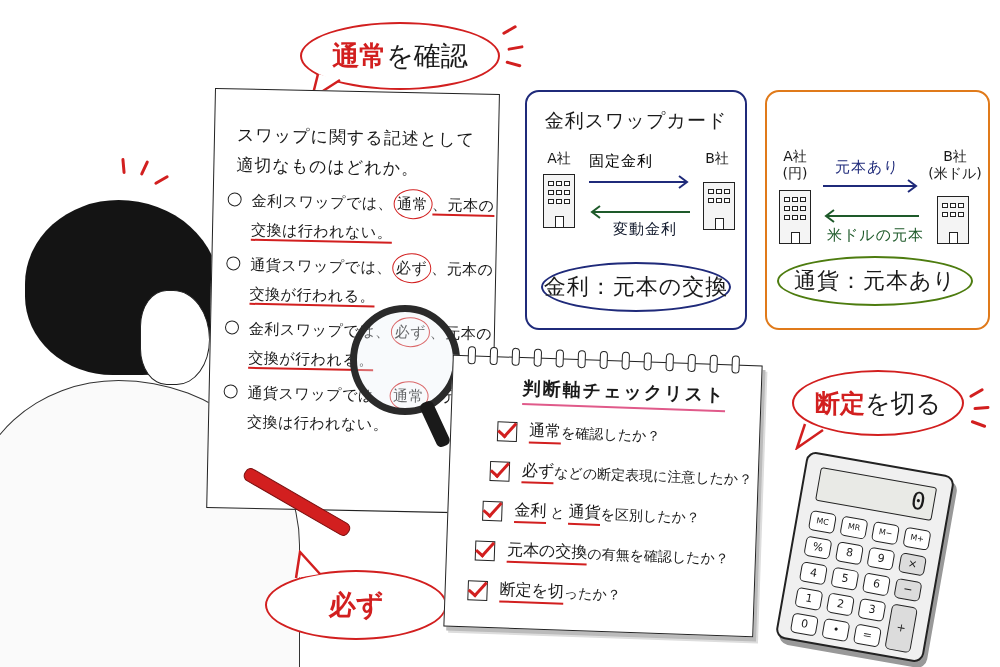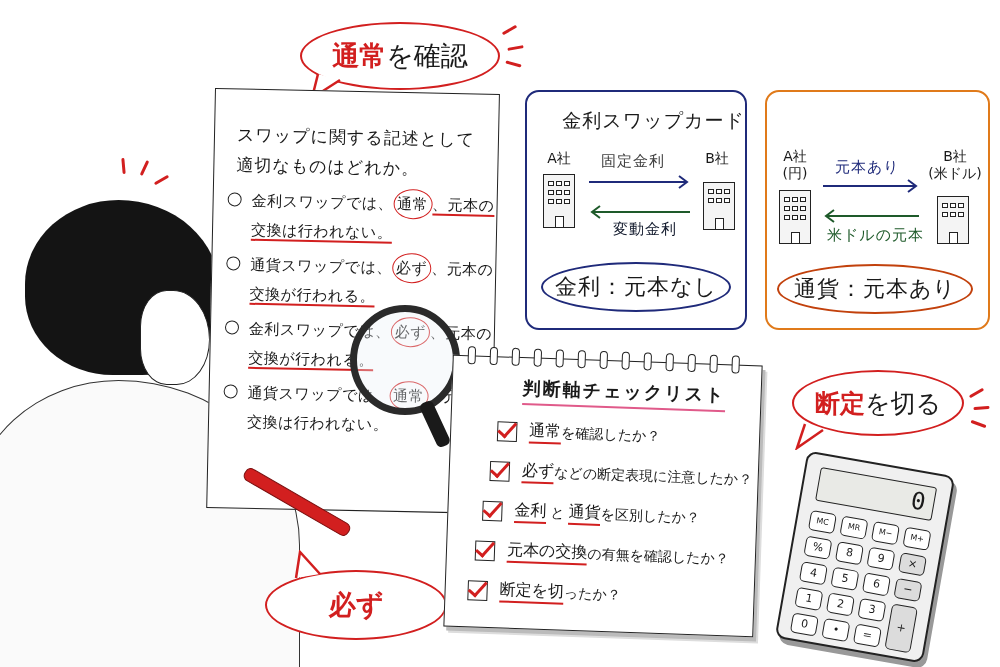--- a/index.html
+++ b/index.html
@@ -16,21 +16,21 @@
   
   .paper { position: absolute; left: 215px; top: 88px; width: 285px; height: 420px; border: 1.6px solid #222; background: #fff; transform: rotate(1.2deg); transform-origin: top left; }
   .q-title { position: absolute; left: 22px; top: 30px; font-size: 17px; line-height: 30px; letter-spacing: 1px; }
   .opt { position: absolute; left: 14px; font-size: 15px; line-height: 28px; letter-spacing: 0.5px; }
   .opt .mark { display: inline-block; width: 14px; height: 14px; border: 1.6px solid #222; border-radius: 50%; margin-right: 10px; vertical-align: -1px; }
   .circ { display: inline-block; border: 1.8px solid #d21f1f; border-radius: 50%; padding: 0 3px; }
   .ul { border-bottom: 2px solid #d21f1f; }
 
   
   .card { position: absolute; border-radius: 14px; background: #fff; }
-  .card-title { position: absolute; left: 0; right: 0; text-align: right; font-size: 19px; letter-spacing: 1px; }
+  .card-title { position: absolute; left: 0; right: 0; text-align: center; font-size: 19px; letter-spacing: 1px; }
   .co-label { position: absolute; font-size: 14px; text-align: center; line-height: 17px; }
   .arrow-label { position: absolute; font-size: 15px; letter-spacing: 1px; }
   .building { position: absolute; width: 32px; height: 54px; border: 1.6px solid #222; background: #f4f4f4; }
   .building .win { position: absolute; width: 6px; height: 5px; border: 1px solid #222; background: #fff; }
   .building .door { position: absolute; left: 11px; bottom: 0; width: 9px; height: 11px; border: 1px solid #222; border-bottom: none; background: #fff; }
   .pill { position: absolute; border-radius: 50%; display: flex; align-items: center; justify-content: center; font-size: 22px; letter-spacing: 1px; white-space: nowrap; }
 
   
   .notebook { position: absolute; left: 448px; top: 360px; width: 310px; height: 272px; border: 1.8px solid #222; background: #fff; transform: rotate(2deg); box-shadow: 3px 4px 0 #bbb, 5px 6px 0 #ddd; }
   .ring { position: absolute; top: -10px; width: 8px; height: 18px; border: 1.6px solid #222; border-radius: 4px; background: #fff; }
@@ -137,30 +137,30 @@
   <div class="building" style="left:176px;top:90px;height:48px">
     <div class="win" style="left:4px;top:6px"></div>
       <div class="win" style="left:12px;top:6px"></div>
       <div class="win" style="left:20px;top:6px"></div>
     <div class="win" style="left:4px;top:15px"></div>
       <div class="win" style="left:12px;top:15px"></div>
       <div class="win" style="left:20px;top:15px"></div>
     <div class="door"></div>
   </div>
 
-  <div class="arrow-label" style="left:74px;top:60px;color:#404040">固定金利</div>
+  <div class="arrow-label" style="left:62px;top:60px;color:#000000">固定金利</div>
   <svg class="abs" style="left:60px;top:82px" width="105" height="16">
       <path d="M2 8 H100 M92 2 L100 8 L92 14" stroke="#1f2a7a" stroke-width="2" fill="none"></path>
     </svg>
   <svg class="abs" style="left:60px;top:112px" width="105" height="16">
       <path d="M103 8 H5 M13 2 L5 8 L13 14" stroke="#1e5a2a" stroke-width="2" fill="none"></path>
     </svg>
   <div class="arrow-label" style="left:86px;top:128px;color:#0f172a">変動金利</div>
 
-  <div class="pill" style="left:14px;top:170px;width:190px;height:50px;border:2px solid #1f2a7a;">金利：元本なし</div>
+  <div class="pill" style="left:14px;top:170px;width:190px;height:50px;border:2px solid #1f2a7a;">金利：元本の交換</div>
 </div>
 
 <div class="card" style="left:765px;top:90px;width:225px;height:240px;border:2px solid #e07a1a;">
   <div class="co-label" style="left:8px;top:56px;width:40px">
     <div>A社</div>
       <div>(円)</div>
   </div>
   <div class="co-label" style="left:160px;top:56px;width:56px">
     <div>B社</div>
       <div>(米ドル)</div>
@@ -190,21 +190,21 @@
 
   <div class="arrow-label" style="left:68px;top:66px;color:#1f2a7a">元本あり</div>
   <svg class="abs" style="left:54px;top:86px" width="100" height="16">
       <path d="M2 8 H95 M87 2 L95 8 L87 14" stroke="#1f2a7a" stroke-width="2" fill="none"></path>
     </svg>
   <svg class="abs" style="left:54px;top:116px" width="100" height="16">
       <path d="M98 8 H5 M13 2 L5 8 L13 14" stroke="#1e5a2a" stroke-width="2" fill="none"></path>
     </svg>
   <div class="arrow-label" style="left:60px;top:134px;color:#1e5a2a">米ドルの元本</div>
 
-  <div class="pill" style="left:10px;top:172px;width:196px;height:50px;border:2px solid #c2410c;">通貨：元本あり</div>
+  <div class="pill" style="left:10px;top:164px;width:196px;height:50px;border:2px solid #4d7c0f;">通貨：元本あり</div>
 </div>
 
 <div class="notebook">
   <div class="ring" style="left:14px"></div>
     <div class="ring" style="left:36px"></div>
     <div class="ring" style="left:58px"></div>
   <div class="ring" style="left:80px"></div>
     <div class="ring" style="left:102px"></div>
     <div class="ring" style="left:124px"></div>
   <div class="ring" style="left:146px"></div>

